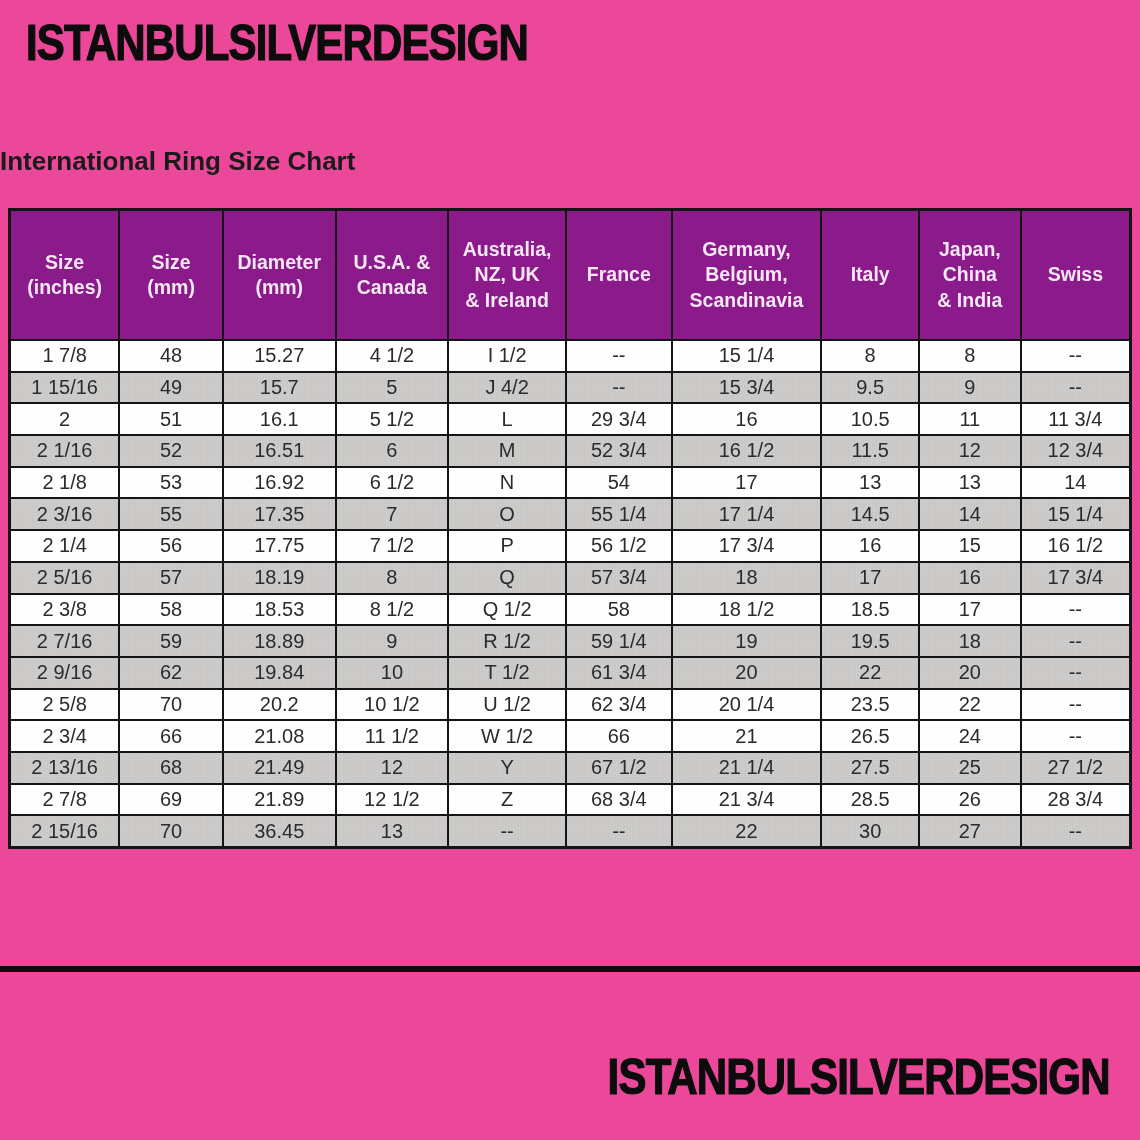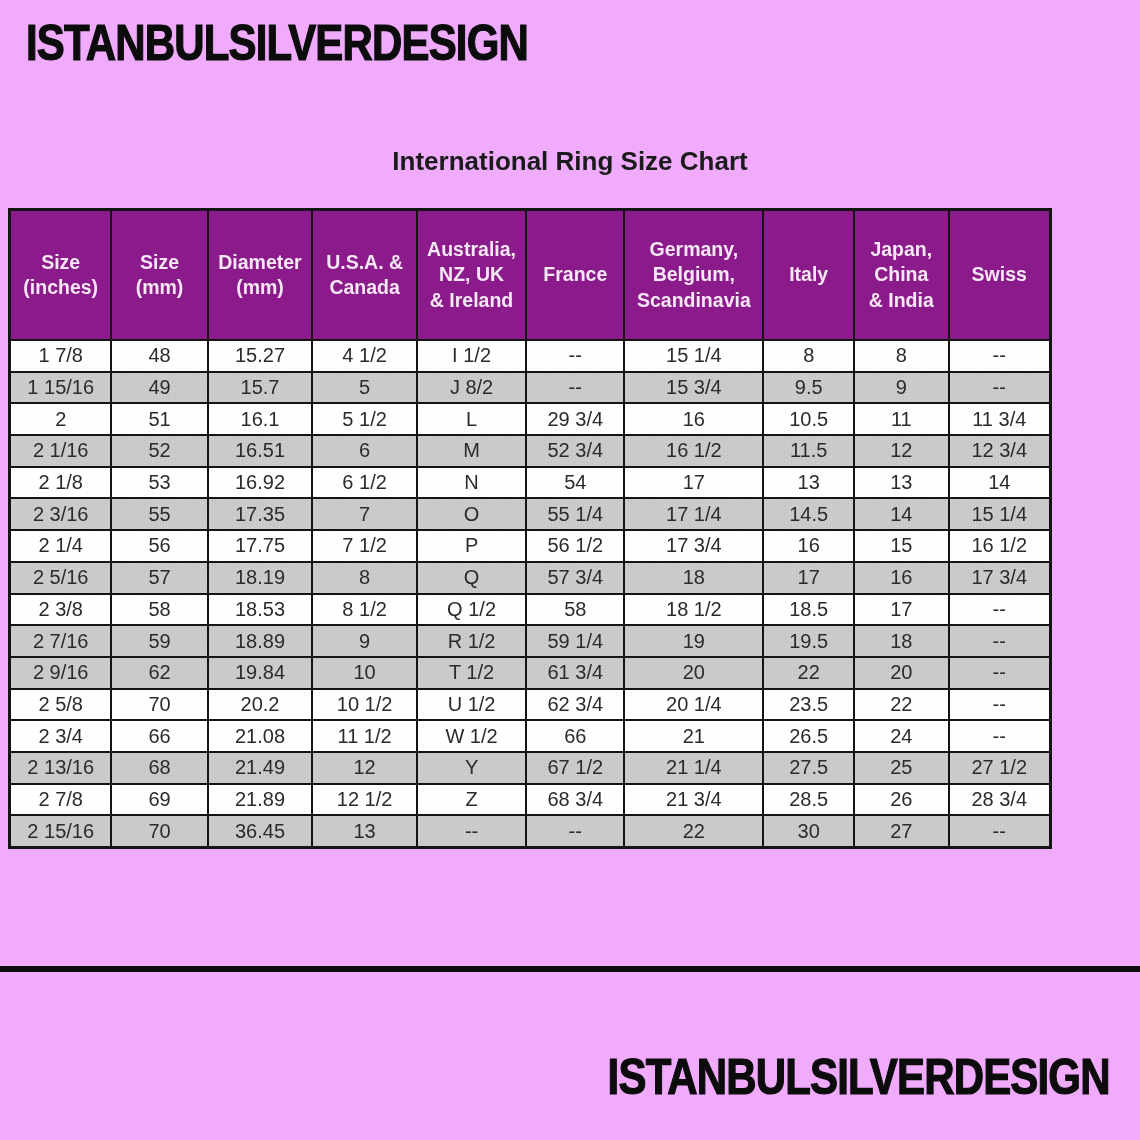--- a/index.html
+++ b/index.html
@@ -4,21 +4,21 @@
 <style>
   html, body { margin: 0; padding: 0; }
   body {
     font-family: "Liberation Sans", sans-serif;
     background: #ffffff;
   }
   .page {
     position: relative;
     width: 1140px;
     height: 1140px;
-    background: #f0abfc;
+    background: #ec4899;
     overflow: hidden;
   }
   .brand {
     position: absolute;
     font-weight: bold;
     font-size: 50px;
     color: #0c0c0c;
     letter-spacing: -1px;
     -webkit-text-stroke: 1.2px #0c0c0c;
     white-space: nowrap;
@@ -33,30 +33,30 @@
     right: 30px;
     top: 1048px;
     transform: scaleX(0.84);
     transform-origin: right top;
   }
   .chart-title {
     position: absolute;
     top: 146px;
     left: 0;
     width: 100%;
-    text-align: center;
+    text-align: left;
     font-size: 26px;
     font-weight: bold;
     color: #1b1b1b;
   }
   table.ring-table {
     position: absolute;
     left: 8px;
     top: 208px;
-    width: 1044px;
+    width: 1124px;
     border-collapse: collapse;
     table-layout: fixed;
     border: 3px solid #141414;
   }
   table.ring-table th, table.ring-table td {
     border: 2px solid #141414;
     text-align: center;
     vertical-align: middle;
     overflow: hidden;
   }
@@ -149,21 +149,21 @@
           <td>15 1/4</td>
           <td>8</td>
           <td>8</td>
           <td>--</td>
         </tr>
         <tr class="shaded">
           <td>1 15/16</td>
           <td>49</td>
           <td>15.7</td>
           <td>5</td>
-          <td>J 8/2</td>
+          <td>J 4/2</td>
           <td>--</td>
           <td>15 3/4</td>
           <td>9.5</td>
           <td>9</td>
           <td>--</td>
         </tr>
         <tr>
           <td>2</td>
           <td>51</td>
           <td>16.1</td>

